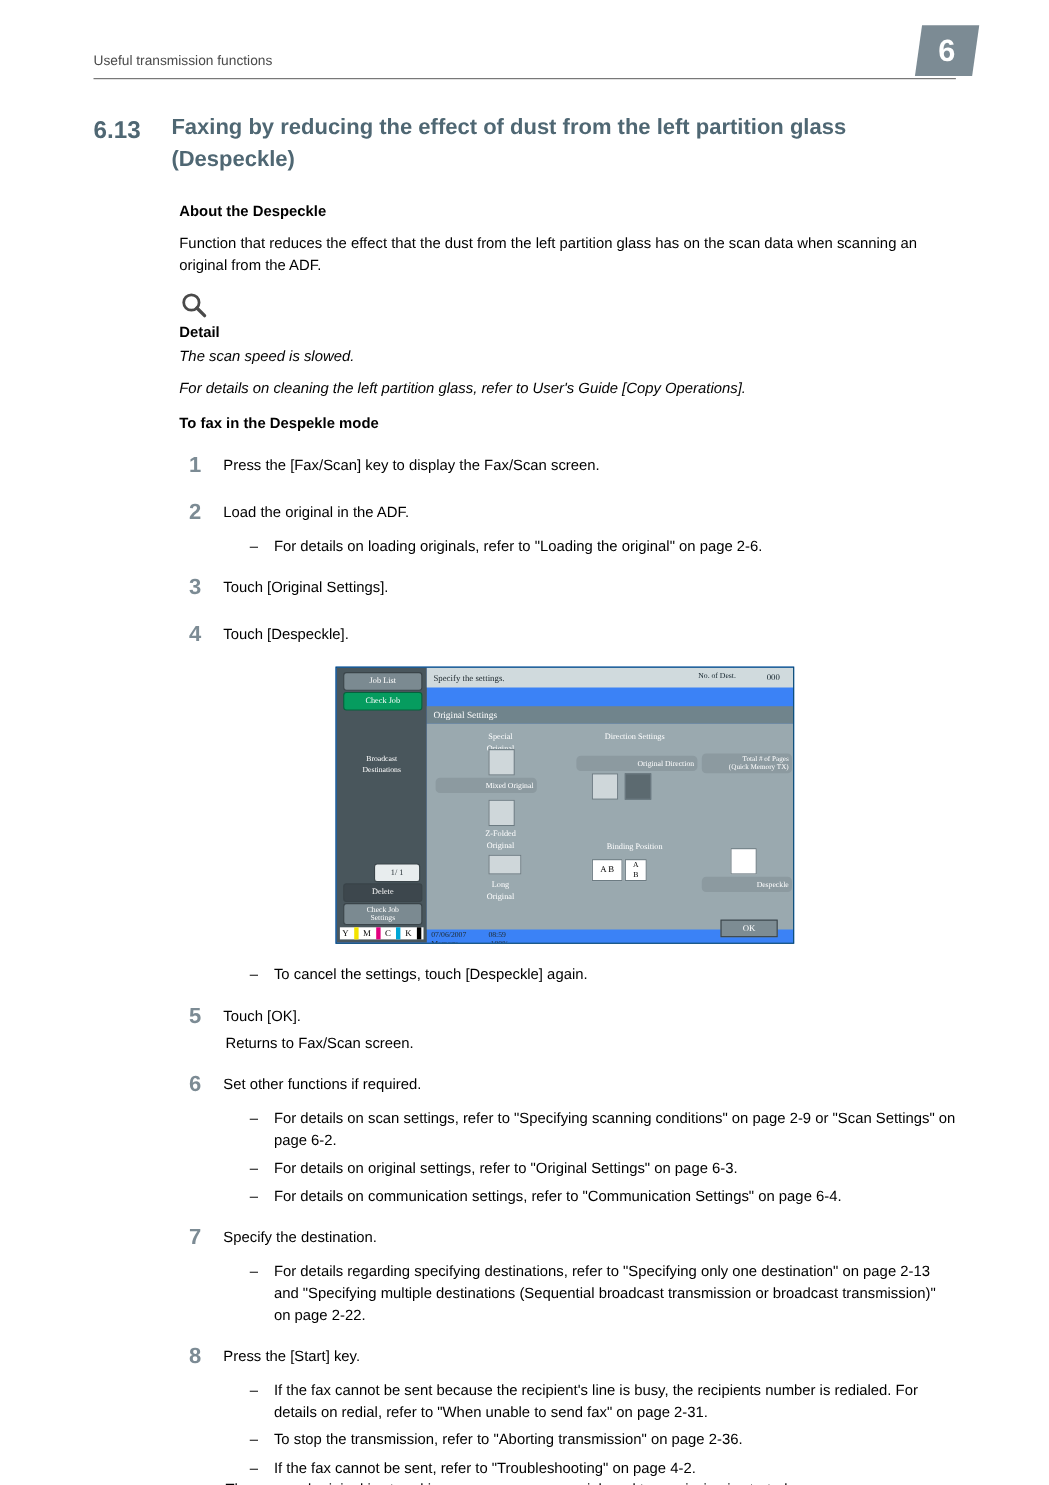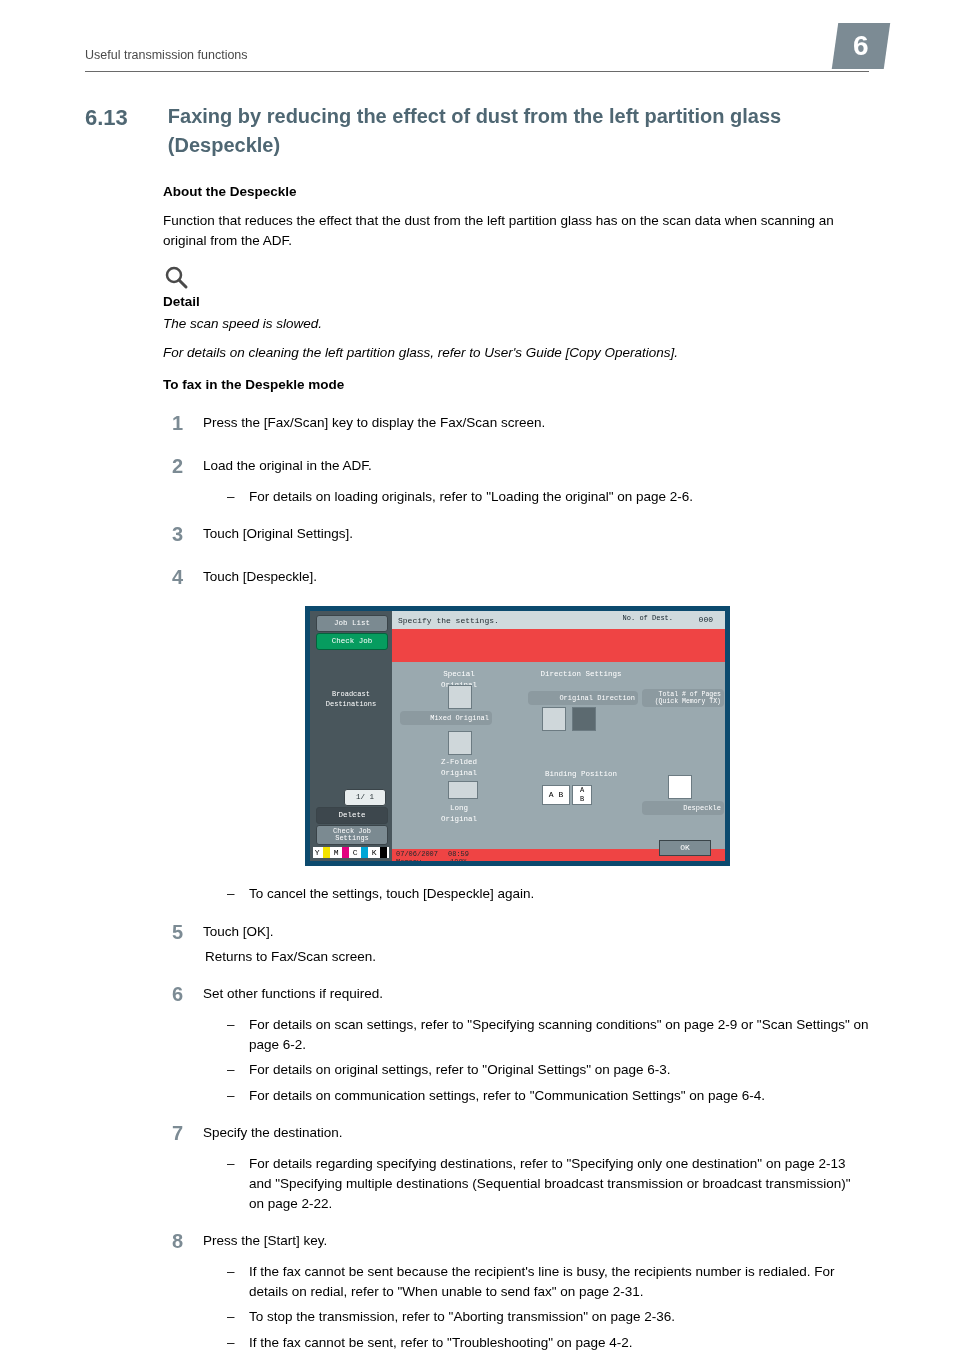--- a/index.html
+++ b/index.html
@@ -1,35 +1,35 @@
 <!DOCTYPE html>
 <html><head>
 <meta charset="utf-8">
 <style>
 html,body{margin:0;padding:0;background:#fff;color:#000;font-family:Arial,Helvetica,sans-serif;font-size:13.5px;line-height:1.45}
 .page{width:954px;min-height:1350px;margin:0 auto;position:relative;padding:45px 85px 55px 85px;box-sizing:border-box}
 .running-head{position:relative;border-bottom:1px solid #6a6a6a;padding-bottom:6px;margin-bottom:30px}
 .running-head .txt{font-size:12.5px;color:#4a4a4a}
 .chapnum{position:absolute;right:-18px;top:-22px;width:52px;height:46px;background:#7c8b94;color:#fff;text-align:center;line-height:46px;font-size:28px;font-weight:bold;transform:skewX(-8deg)}
 .chapnum span{display:inline-block;transform:skewX(8deg)}
-.sectitle{display:flex;gap:40px;align-items:flex-start;margin-bottom:22px}
+.sectitle{display:flex;gap:28px;align-items:flex-start;margin-bottom:22px}
 .secnum{color:#4f6773;font-size:22px;font-weight:bold}
 .sechead{color:#4f6773;font-size:20px;font-weight:bold}
 .subhead{font-weight:bold;font-size:13.5px;margin-top:12px;margin-bottom:10px;margin-left:78px}
 .para{margin-left:78px;margin-bottom:10px}
 .note{margin-left:78px;margin-top:14px;margin-bottom:10px}
 .noteicon{display:inline-block;width:28px;height:28px;vertical-align:middle}
 .notehead{font-weight:bold;display:block;margin-bottom:2px}
 .italic{font-style:italic}
 .step{display:flex;align-items:flex-start;gap:20px;margin-left:78px;margin-top:14px}
 .stepnum{color:#7c8b94;font-size:20px;font-weight:bold;min-width:20px;text-align:right}
 .steptxt{flex:1;margin-top:4px}
 .sub{margin-left:142px;margin-top:6px;display:flex;gap:10px;align-items:flex-start}
 .sub .dash{color:#000;min-width:12px}
-.screenshot{margin:14px 0 18px 220px;width:415px;height:250px;background:#ef4444;border:5px solid #0c4a6e;position:relative;font-family:Liberation Mono, monospace;color:#fff;font-size:8px;overflow:hidden}
+.screenshot{margin:14px 0 18px 220px;width:415px;height:250px;background:#3b82f6;border:1px solid #0c4a6e;position:relative;font-family:Liberation Serif, serif;color:#fff;font-size:8px;overflow:hidden}
 .ss-left{position:absolute;left:0;top:0;bottom:0;width:82px;background:#49565c}
 .ss-btn{position:absolute;background:#7b8a91;color:#fff;border:1px solid #3a4449;border-radius:3px;text-align:center;padding:2px 0;font-size:7.5px}
 .ss-btn.green{background:#069c5f;border-color:#04623c}
 .ss-btn.dark{background:#3d474d}
 .ss-round{background:#8c9aa0;border-radius:4px;text-align:right;padding:2px 3px;font-size:7px;color:#fff;position:absolute}
 .ss-topbar{position:absolute;left:82px;right:0;top:0;height:18px;background:#d0dadd}
 .ss-secbar{position:absolute;left:82px;right:0;top:35px;height:16px;background:#70848c;color:#fff;padding-left:6px;line-height:16px;font-size:8.5px}
 .ss-toptxt{position:absolute;left:88px;top:4px;color:#1e292e;font-size:8px}
 .ss-noof{position:absolute;right:52px;top:2px;color:#13232c;font-size:7px}
 .ss-num{position:absolute;right:12px;top:3px;color:#13232c;font-size:8px}
@@ -108,20 +108,21 @@
     <div class="ss-btn" style="left:34px;top:178px;width:40px;background:#e8edee;color:#1e292e">1/ 1</div>
     <div class="ss-btn dark" style="left:6px;top:196px;width:70px">Delete</div>
     <div class="ss-btn" style="left:6px;top:214px;width:70px;white-space:pre;font-size:7px;line-height:1">Check Job
 Settings</div>
 
     <div class="ss-topbar"></div>
     <div class="ss-toptxt">Specify the settings.</div>
     <div class="ss-noof">No. of
 Dest.</div>
     <div class="ss-num">000</div>
+    <div class="ss-secbar">Original Settings</div>
 
     <div class="ss-panel"></div>
 
     <div class="ss-lbl" style="left:114px;top:58px;width:70px;white-space:pre">Special
 Original</div>
     <div class="ss-icon" style="left:138px;top:74px"></div>
     <div class="ss-round" style="left:90px;top:100px;width:86px">Mixed Original</div>
     <div class="ss-icon" style="left:138px;top:120px"></div>
     <div class="ss-lbl" style="left:114px;top:146px;width:70px;white-space:pre">Z-Folded
 Original</div>

